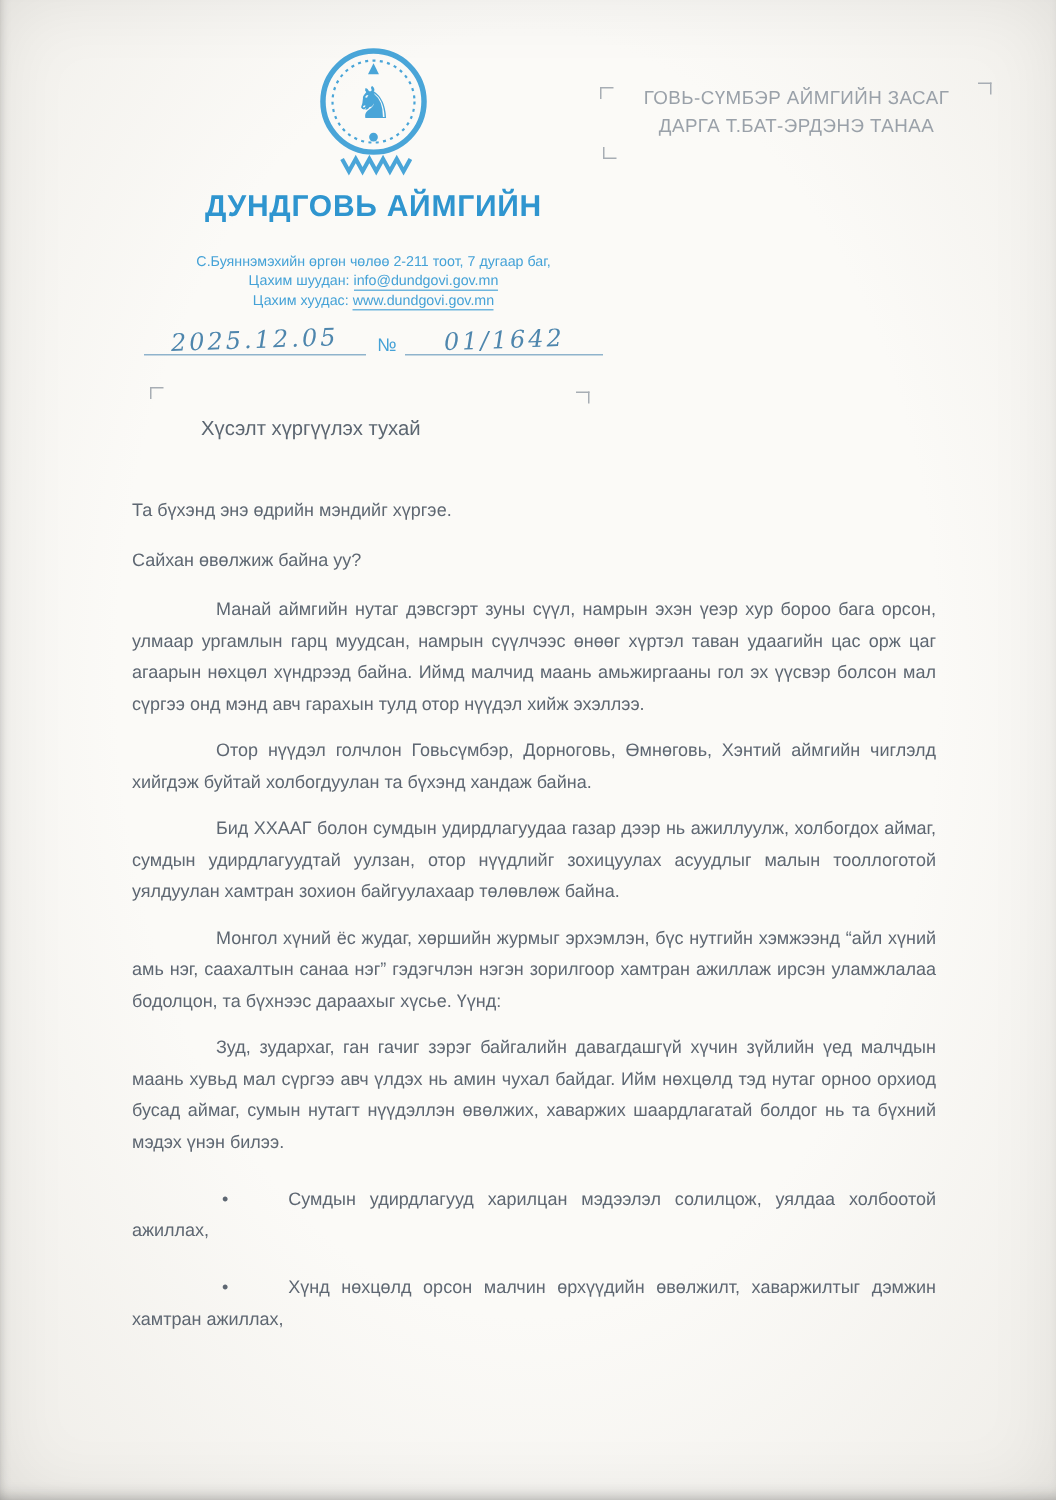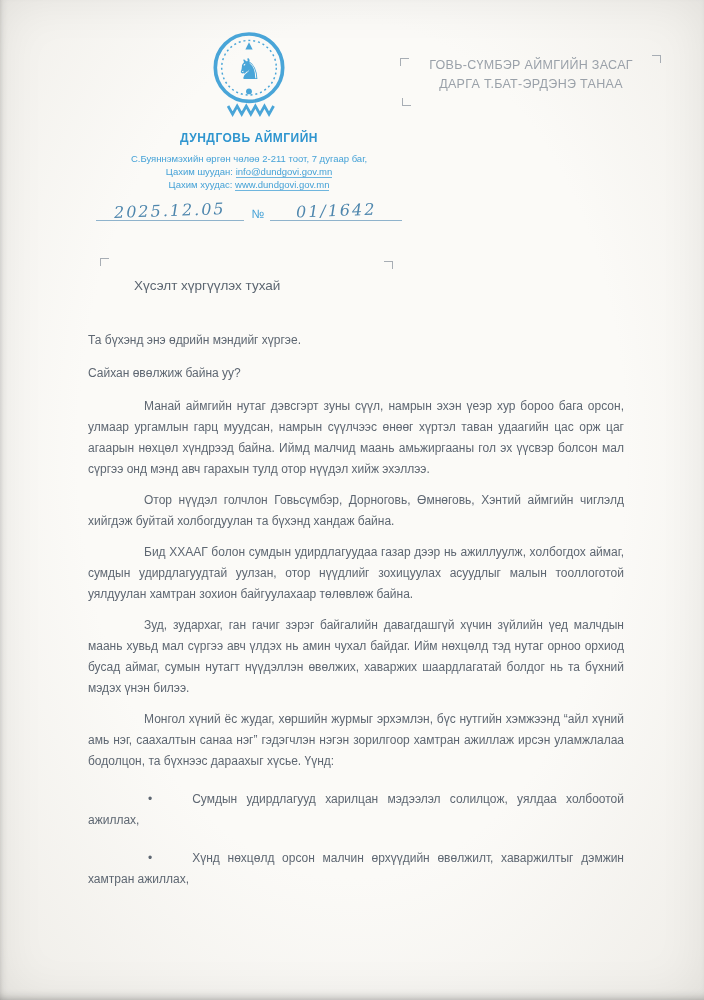--- a/index.html
+++ b/index.html
@@ -16,24 +16,24 @@
     box-shadow:inset 0 0 50px rgba(0,0,0,0.07), inset 0 -8px 10px -7px rgba(40,40,40,0.35), inset 6px 0 8px -7px rgba(40,40,40,0.25);
   }
 
   
   .letterhead{
     position:absolute;left:90px;top:24px;width:318px;
     text-align:center;color:#3f9fd6;
   }
   .emblem{width:84px;height:102px;margin:0 auto 4px auto;display:block;}
   .org-name{
-    font-weight:bold;font-size:12px;line-height:17px;letter-spacing:0.5px;
+    font-weight:bold;font-size:20px;line-height:17px;letter-spacing:0.5px;
     color:#2f95cf;margin-top:2px;
   }
-  .address{font-size:9.5px;line-height:13px;color:#45a2d7;margin-top:5px;}
+  .address{font-size:9.5px;line-height:13px;color:#45a2d7;margin-top:21px;}
   .address .u{border-bottom:1px solid #6fb6de;padding-bottom:0px;}
 
   
   .refline{
     margin-top:10px;display:flex;align-items:flex-end;justify-content:center;
     font-size:12px;color:#45a2d7;
   }
   .blank{border-bottom:1px solid #8fb3cc;display:inline-block;text-align:center;}
   .hand{
     font-family:"DejaVu Serif", serif;font-style:italic;
@@ -132,21 +132,21 @@
 
   <div class="subject">Хүсэлт хүргүүлэх тухай</div>
 
   <div class="body-text">
     <p class="greet">Та бүхэнд энэ өдрийн мэндийг хүргэе.</p>
     <p class="greet">Сайхан өвөлжиж байна уу?</p>
 
     <p class="indent">Манай аймгийн нутаг дэвсгэрт зуны сүүл, намрын эхэн үеэр хур бороо бага орсон, улмаар ургамлын гарц муудсан, намрын сүүлчээс өнөөг хүртэл таван удаагийн цас орж цаг агаарын нөхцөл хүндрээд байна. Иймд малчид маань амьжиргааны гол эх үүсвэр болсон мал сүргээ онд мэнд авч гарахын тулд отор нүүдэл хийж эхэллээ.</p>
     <p class="indent">Отор нүүдэл голчлон Говьсүмбэр, Дорноговь, Өмнөговь, Хэнтий аймгийн чиглэлд хийгдэж буйтай холбогдуулан та бүхэнд хандаж байна.</p>
     <p class="indent">Бид ХХААГ болон сумдын удирдлагуудаа газар дээр нь ажиллуулж, холбогдох аймаг, сумдын удирдлагуудтай уулзан, отор нүүдлийг зохицуулах асуудлыг малын тооллоготой уялдуулан хамтран зохион байгуулахаар төлөвлөж байна.</p>
+    <p class="indent">Монгол хүний ёс жудаг, хөршийн журмыг эрхэмлэн, бүс нутгийн хэмжээнд “айл хүний амь нэг, саахалтын санаа нэг” гэдэгчлэн нэгэн зорилгоор хамтран ажиллаж ирсэн уламжлалаа бодолцон, та бүхнээс дараахыг хүсье. Үүнд:</p>
     <p class="indent">Зуд, зудархаг, ган гачиг зэрэг байгалийн давагдашгүй хүчин зүйлийн үед малчдын маань хувьд мал сүргээ авч үлдэх нь амин чухал байдаг. Ийм нөхцөлд тэд нутаг орноо орхиод бусад аймаг, сумын нутагт нүүдэллэн өвөлжих, хаваржих шаардлагатай болдог нь та бүхний мэдэх үнэн билээ.</p>
-    <p class="indent">Монгол хүний ёс жудаг, хөршийн журмыг эрхэмлэн, бүс нутгийн хэмжээнд “айл хүний амь нэг, саахалтын санаа нэг” гэдэгчлэн нэгэн зорилгоор хамтран ажиллаж ирсэн уламжлалаа бодолцон, та бүхнээс дараахыг хүсье. Үүнд:</p>
 
     <p class="bullet"><span>•</span><span class="bullet-gap"></span><span>Сумдын удирдлагууд харилцан мэдээлэл солилцож, уялдаа холбоотой ажиллах,</span></p>
     <p class="bullet"><span>•</span><span class="bullet-gap"></span><span>Хүнд нөхцөлд орсон малчин өрхүүдийн өвөлжилт, хаваржилтыг дэмжин хамтран ажиллах,</span></p>
   </div>
 
 
 </div>
 
 </body></html>

